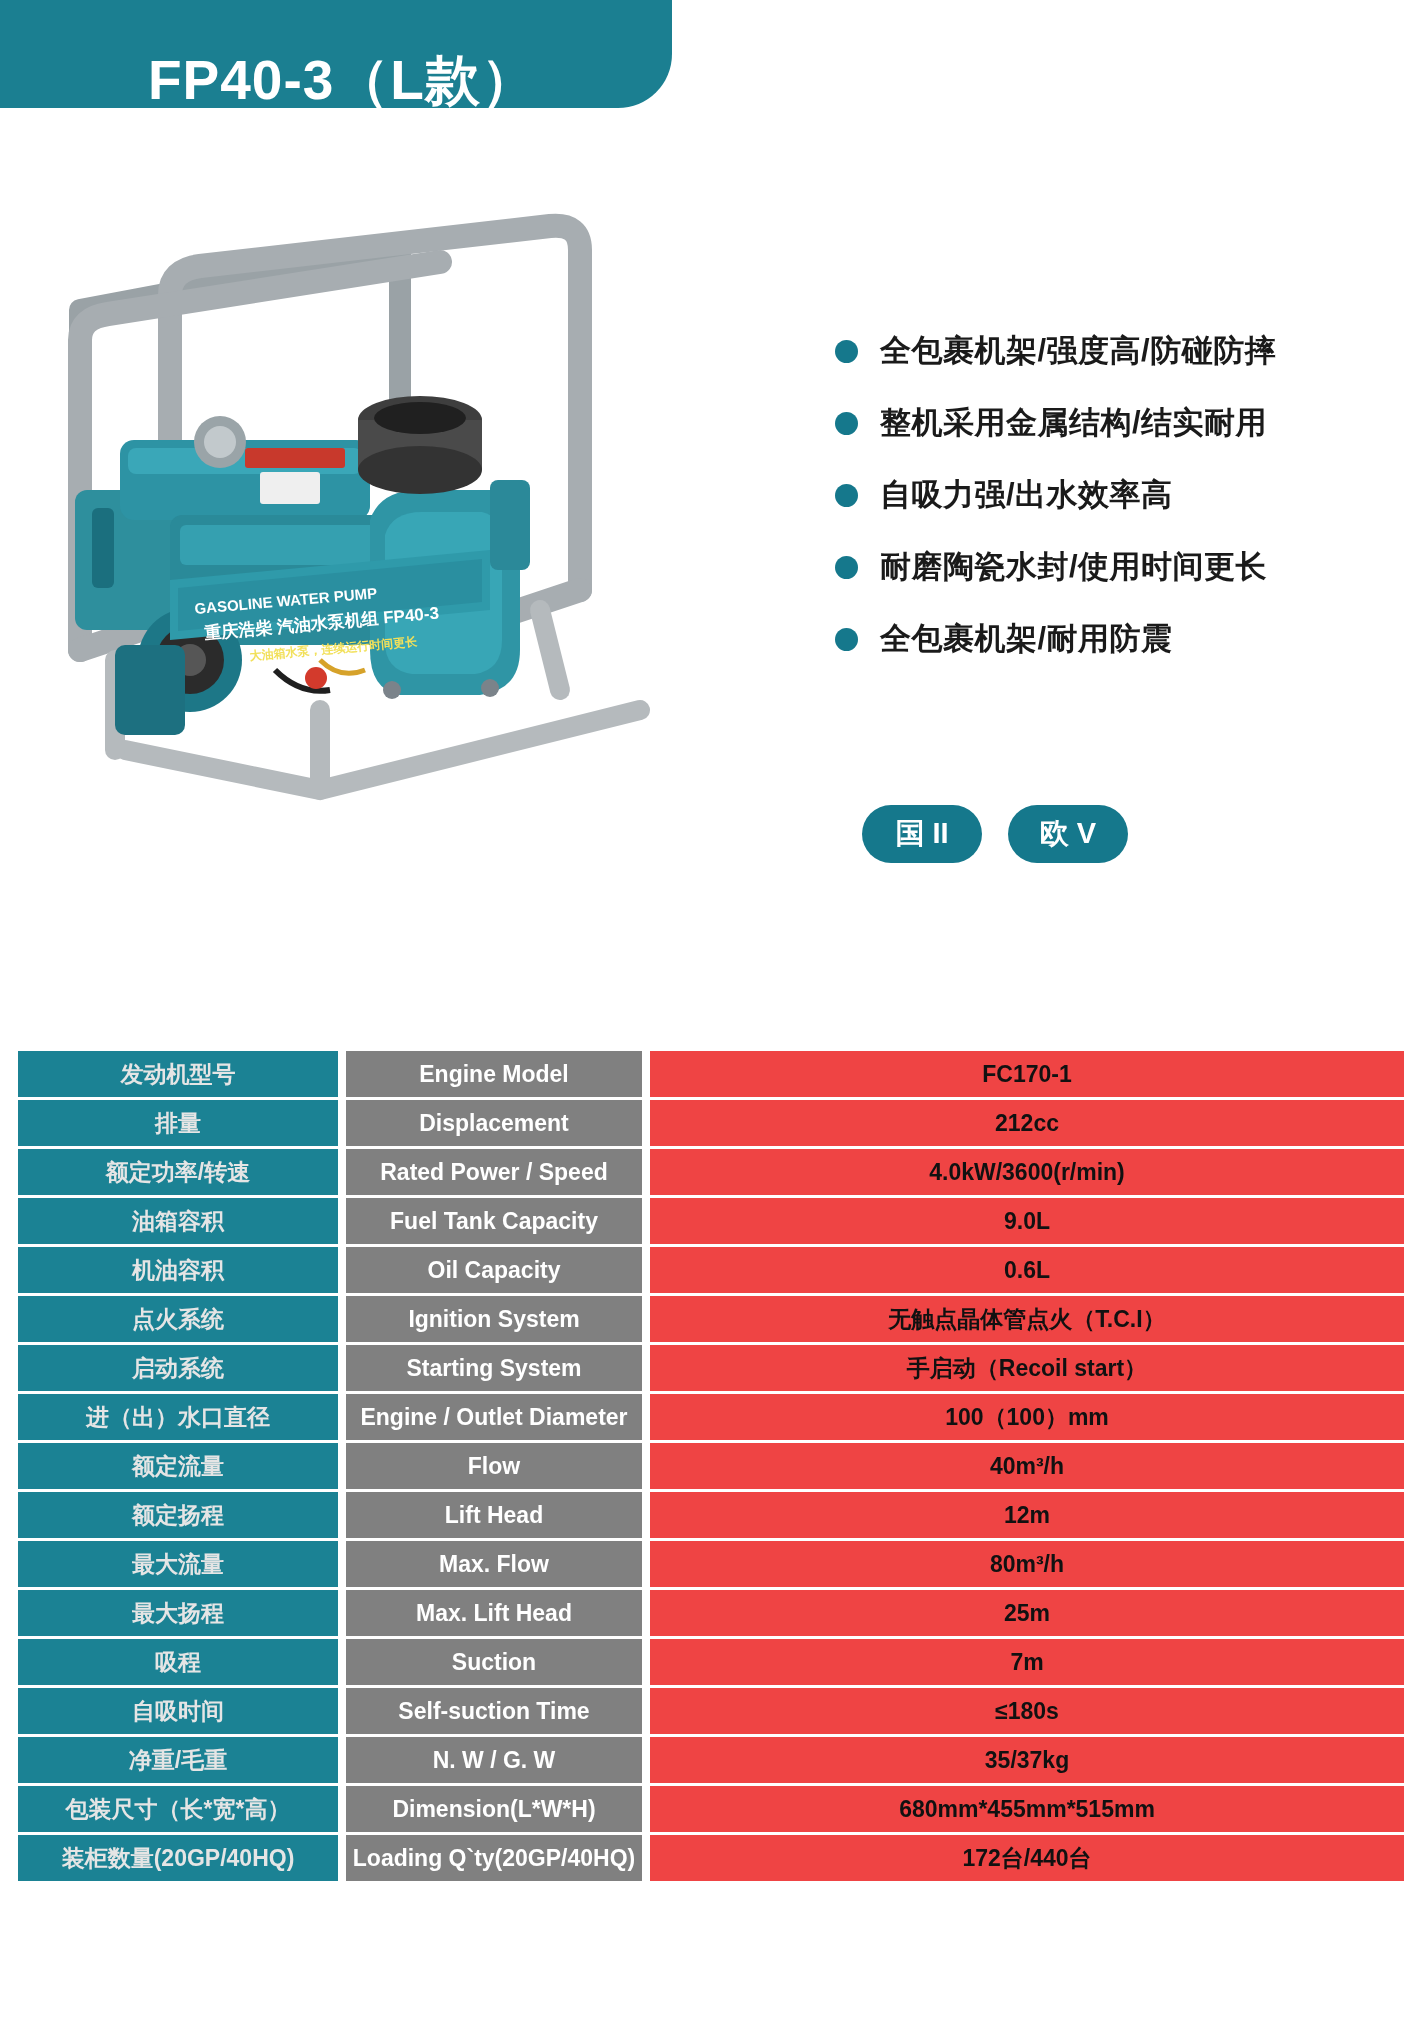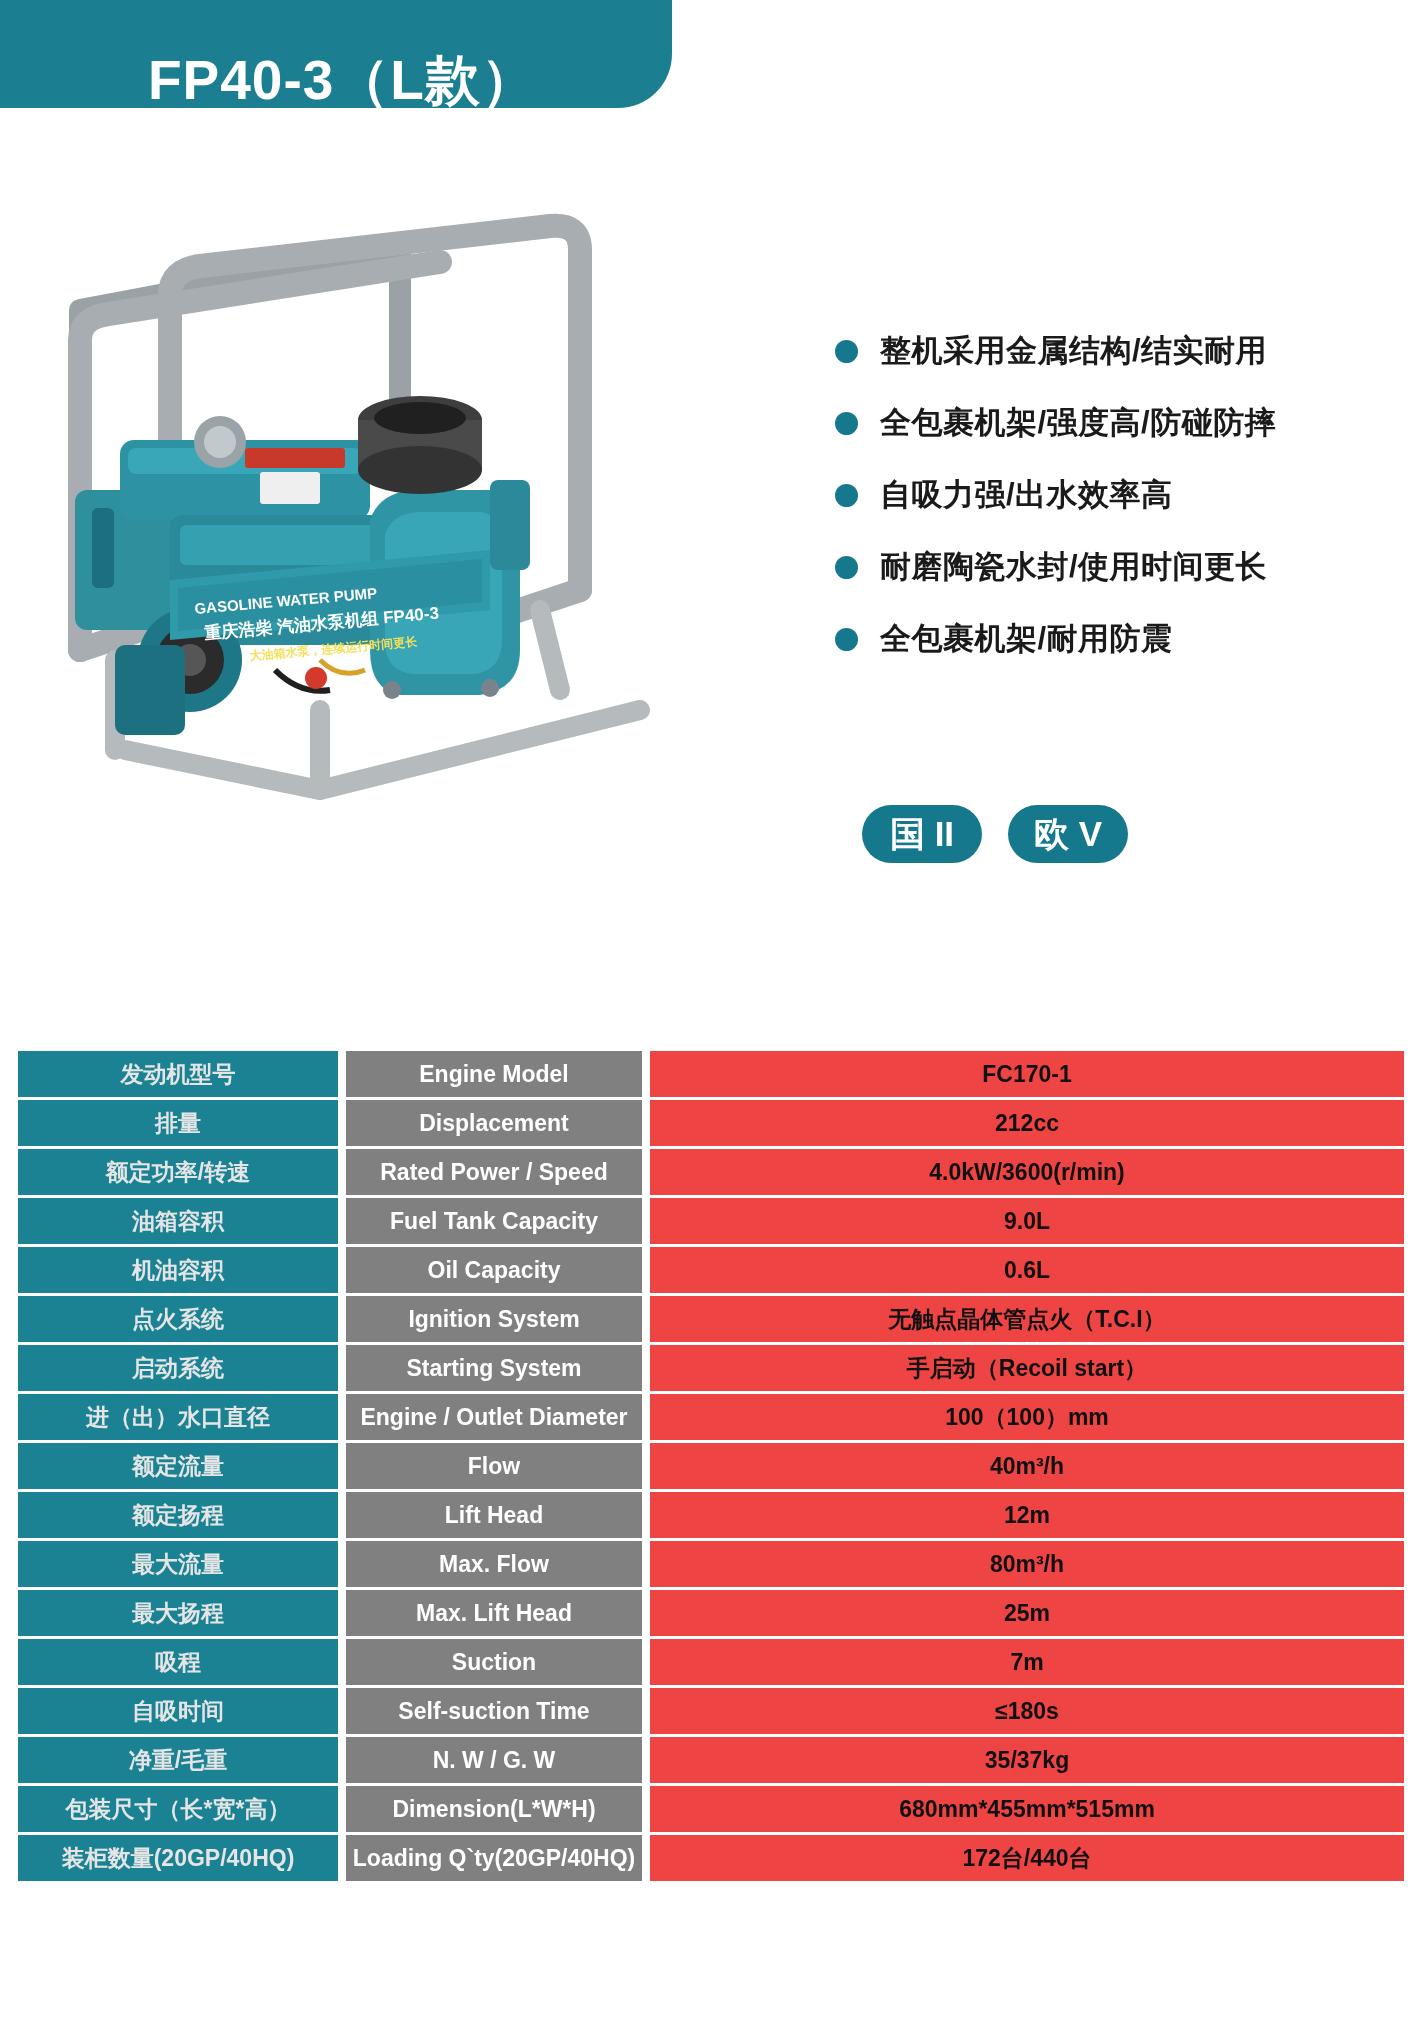--- a/index.html
+++ b/index.html
@@ -86,21 +86,21 @@
   }
   .badge {
     background: #15788c;
     color: #ffffff;
     border-radius: 30px;
     height: 58px;
     min-width: 120px;
     display: flex;
     align-items: center;
     justify-content: center;
-    font-size: 35px;
+    font-size: 29px;
     font-weight: bold;
     padding: 0 22px;
     box-sizing: border-box;
   }
 
   
   .spec-table {
     position: absolute;
     left: 18px;
     top: 1048px;
@@ -213,25 +213,25 @@
     <g fill="none" stroke="#1f1f1f" stroke-width="6">
       <path d="M255 480 Q280 505 310 500"></path>
     </g>
     <circle cx="296" cy="488" r="11" fill="#d33a2c"></circle>
   </svg>
 </div>
 
 <div class="features">
   <div class="feature-row">
     <span class="feature-dot"></span>
+    <span class="feature-text">全包裹机架/强度高/防碰防摔</span>
+  </div>
+  <div class="feature-row">
+    <span class="feature-dot"></span>
     <span class="feature-text">整机采用金属结构/结实耐用</span>
-  </div>
-  <div class="feature-row">
-    <span class="feature-dot"></span>
-    <span class="feature-text">全包裹机架/强度高/防碰防摔</span>
   </div>
   <div class="feature-row">
     <span class="feature-dot"></span>
     <span class="feature-text">自吸力强/出水效率高</span>
   </div>
   <div class="feature-row">
     <span class="feature-dot"></span>
     <span class="feature-text">耐磨陶瓷水封/使用时间更长</span>
   </div>
   <div class="feature-row">

